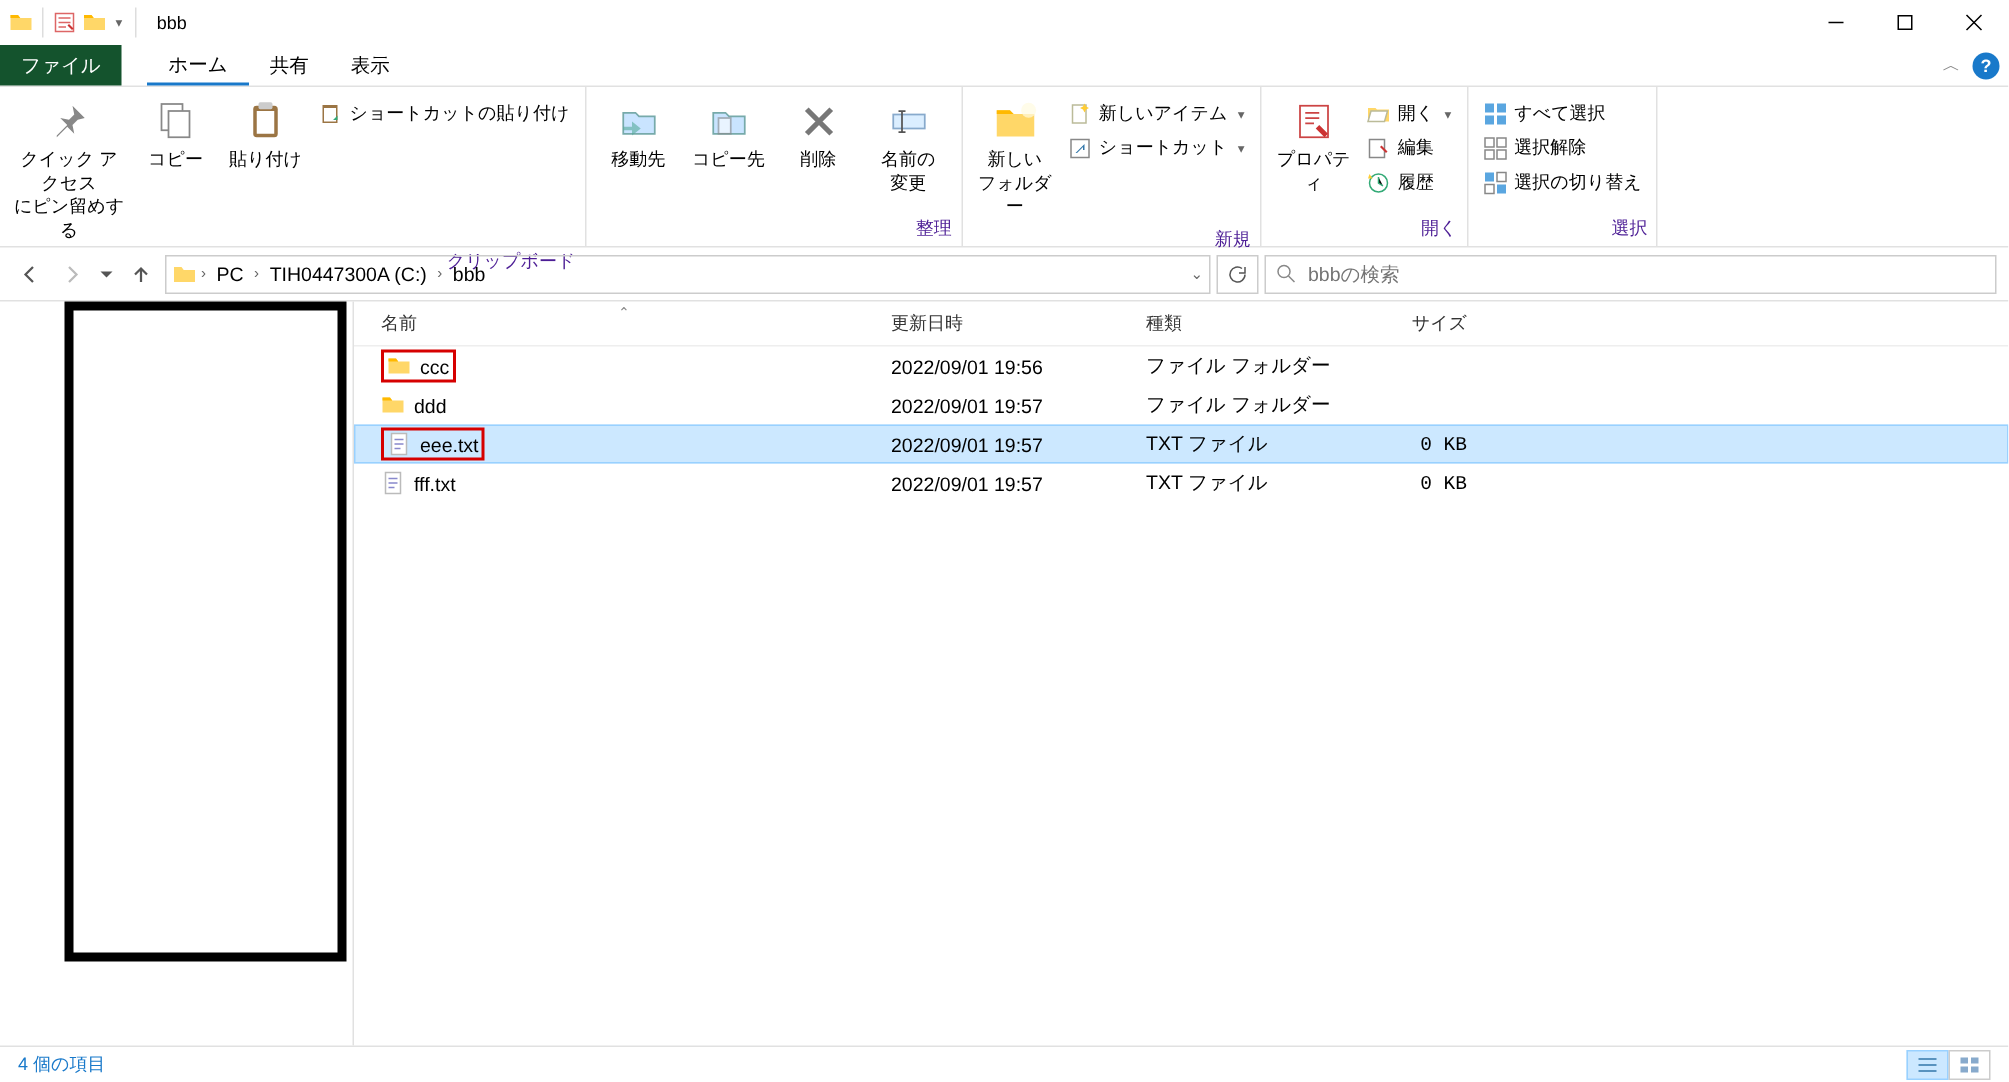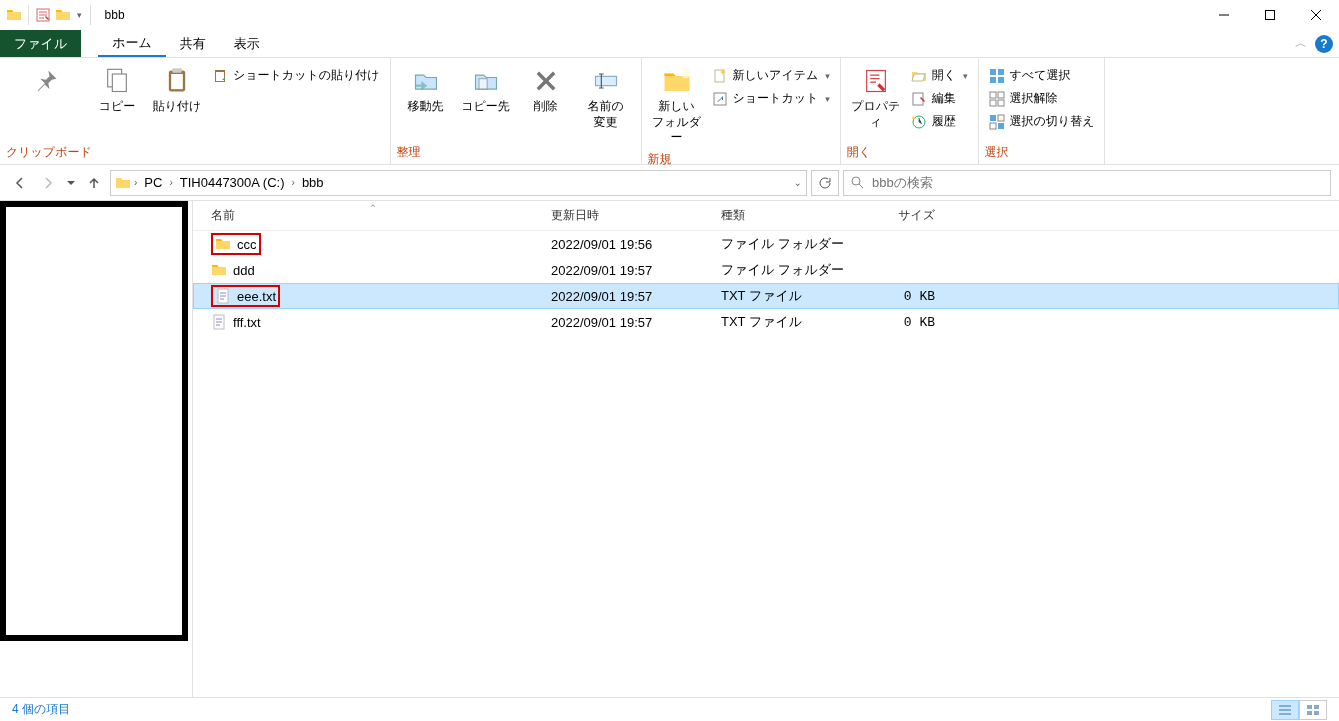--- a/index.html
+++ b/index.html
@@ -19,42 +19,42 @@
 .ribbon-tab { padding: 0 14px; display: flex; align-items: center; font-size: 13px; cursor: pointer; }
 .ribbon-tab.file { background: #14532d; color: #fff; }
 .ribbon-tab.active { border-bottom: 2px solid #1979ca; margin-left: 17px; }
 .ribbon-right { position: absolute; right: 6px; display:flex; align-items:center; gap:8px; height:100%;}
 .help-circle { width: 18px; height: 18px; border-radius: 50%; background:#1979ca; color:#fff; display:flex;align-items:center;justify-content:center;font-size:12px;font-weight:bold;}
 
 
 .ribbon-body { height: 107px; display: flex; border-bottom: 1px solid #e1e1e1; background: #fff; }
 .ribbon-group { display: flex; flex-direction: column; border-right: 1px solid #e1e1e1; padding: 2px 6px 0 6px; }
 .ribbon-group .group-content { flex: 1; display: flex; align-items: flex-start; gap: 2px; padding-top: 4px;}
-.ribbon-group .group-label { text-align: left; font-size: 12px; color: #c2410c; padding: 3px 0; }
+.ribbon-group .group-label { text-align: right; font-size: 12px; color: #4c1d95; padding: 3px 0; }
 .rb-big { width: 58px; display: flex; flex-direction: column; align-items: center; gap: 3px; padding: 2px; cursor: pointer; text-align: center; font-size: 12px; line-height: 1.3;}
 .rb-big.wide { width: 80px; }
 .rb-icon { width: 30px; height: 30px; display:flex;align-items:center;justify-content:center;}
 .rb-small { display: flex; align-items: center; gap: 5px; padding: 3px 4px; cursor: pointer; font-size: 12px; white-space: nowrap; }
 .rb-col { display: flex; flex-direction: column; gap: 0px; }
 .sm-icon { width:16px; height:16px; display:inline-flex;align-items:center;justify-content:center;}
 
 
 .navbar { height: 36px; display: flex; align-items: center; gap: 4px; padding: 0 8px; border-bottom: 1px solid #e1e1e1; }
 .nav-btn { width: 24px; height: 24px; display:flex; align-items:center; justify-content:center; cursor:pointer; color:#555;}
 .nav-btn.disabled { color: #bbb; }
 .addr-bar { flex: 1; height: 26px; border: 1px solid #ccc; display: flex; align-items: center; padding: 0 4px; gap:2px;}
 .addr-seg { display:flex; align-items:center; gap:2px; padding:0 4px; cursor:pointer; font-size:13px;}
 .addr-sep { font-size:10px; color:#666; padding:0 1px;}
 .addr-right { margin-left:auto; display:flex; align-items:center; gap:6px;}
 .refresh-box { width: 28px; height: 26px; border: 1px solid #ccc; display:flex;align-items:center;justify-content:center; cursor:pointer;}
 .search-box { width: 488px; height: 26px; border: 1px solid #ccc; display: flex; align-items: center; padding: 0 6px; gap:6px; color:#777;}
 .search-box input { border:none; outline:none; flex:1; font-size:13px; }
 
 
-.content-area { display: flex; height: calc(721px - 30px - 28px - 107px - 36px - 24px); }
+.content-area { display: flex; height: calc(721px - 30px - 28px - 107px - 36px - 24px); margin-left: 43px; }
 .nav-pane { width: 193px; border-right: 1px solid #e1e1e1; position: relative; }
 .black-box { position:absolute; top:0; left:0; width:188px; height:440px; border: 6px solid #000; background:#fff;}
 
 .file-list { flex: 1; overflow: auto; }
 .cols-header { height: 30px; display:flex; align-items:center; border-bottom: 1px solid #eee; color:#333; font-size:12px; padding-left: 10px; position:relative;}
 .col { padding: 0 8px; }
 .col.name { width: 340px; position:relative;}
 .col.date { width: 170px; }
 .col.type { width: 150px; }
 .col.size { width: 80px; text-align:right;font-family:Liberation Mono, monospace; }
@@ -137,20 +137,22 @@
 <div class="ribbon-body">
 
   <div class="ribbon-group">
     <div class="group-content">
       <div class="rb-big wide">
         <span class="rb-icon">
             <svg viewBox="0 0 24 24" width="28" height="28">
               <path fill="#888" d="M14 3l7 7-4 1-3 3 1 5-4-4-6 6 0-1 6-6-4-4 5 1 3-3z"></path>
             </svg>
           </span>
+        <span style="white-space:pre-line;">クイック アクセス
+にピン留めする</span>
       </div>
       <div class="rb-big">
         <span class="rb-icon">
             <svg viewBox="0 0 24 24" width="28" height="28">
               <rect x="4" y="2" width="12" height="15" fill="#fff" stroke="#888"></rect>
               <rect x="8" y="6" width="12" height="15" fill="#fff" stroke="#888"></rect>
             </svg>
           </span>
         <span>コピー</span>
       </div>

